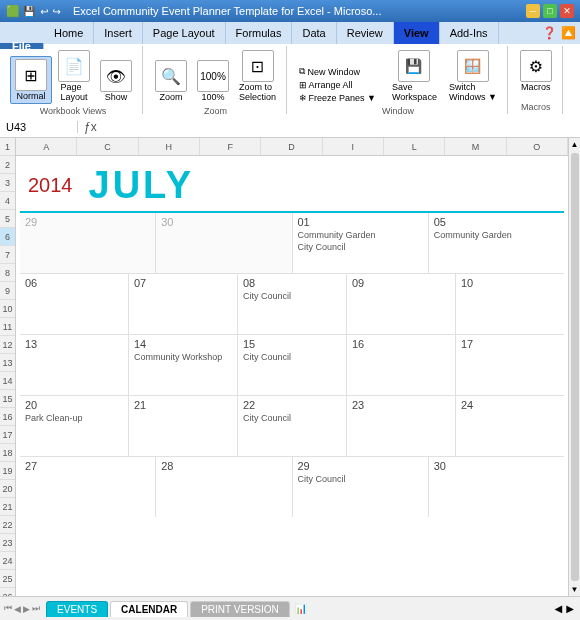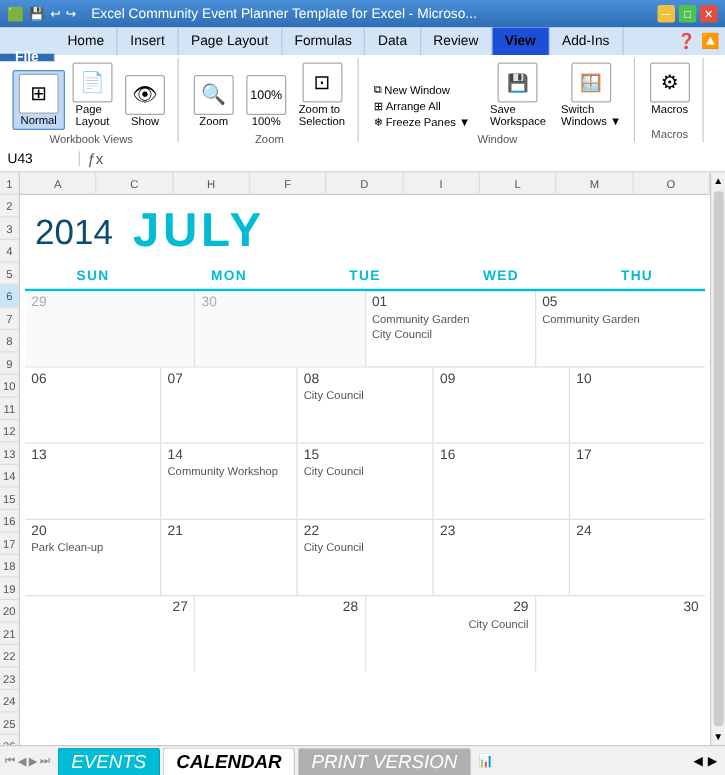--- a/index.html
+++ b/index.html
@@ -47,59 +47,59 @@
     .ribbon-btn-large .btn-icon { width: 32px; height: 32px; border: 1px solid #aaa; background: white; display: flex; align-items: center; justify-content: center; font-size: 16px; border-radius: 2px; }
     .ribbon-btn-small {
       display: flex; align-items: center; gap: 2px;
       padding: 1px 4px; cursor: pointer; border-radius: 2px; font-size: 9px;
     }
 
     .small-btns-col { display: flex; flex-direction: column; gap: 1px; }
 
     
     .formula-bar { display: flex; align-items: center; height: 22px; border-bottom: 1px solid #ccc; background: white; }
-    .cell-ref { width: 64px; border-right: 1px solid #ccc; padding: 0 6px; font-size: 11px; display: flex; align-items: center; }
+    .cell-ref { width: 78px; border-right: 1px solid #ccc; padding: 0 6px; font-size: 11px; display: flex; align-items: center; }
     .formula-icon { padding: 0 6px; font-size: 12px; color: #555; }
     .formula-input { flex: 1; font-size: 11px; padding: 0 4px; }
 
     
     .spreadsheet { display: flex; flex: 1; height: calc(620px - 22px - 22px - 72px - 22px - 24px); overflow: hidden; }
     .row-headers { width: 16px; background: #f1f1f1; border-right: 1px solid #ccc; flex-shrink: 0; }
     .row-header { height: 18px; border-bottom: 1px solid #ddd; font-size: 9px; color: #555; display: flex; align-items: center; justify-content: center; }
 
     
     .calendar-area { flex: 1; overflow: hidden; padding: 0; }
 
     
     .col-header-row { display: flex; background: #f1f1f1; border-bottom: 1px solid #ccc; height: 18px; }
     .col-header { border-right: 1px solid #ddd; font-size: 9px; color: #555; display: flex; align-items: center; justify-content: center; flex: 1; }
 
     
     .cal-content { background: white; }
     .cal-title-row { display: flex; align-items: center; padding: 8px 12px 4px; }
-    .cal-year { font-size: 28px; font-weight: 300; color: #0c4a6e; margin-right: 16px; }
+    .cal-year { font-size: 20px; font-weight: 300; color: #b91c1c; margin-right: 16px; }
     .cal-month { font-size: 38px; font-weight: 600; color: #00bcd4; letter-spacing: 3px; }
 
     .cal-days-header { display: flex; padding: 4px 0; margin: 0 4px; }
     .cal-day-label { flex: 1; text-align: center; font-weight: bold; font-size: 11px; color: #00bcd4; letter-spacing: 1px; }
 
     .cal-divider { height: 2px; background: #00bcd4; margin: 0 4px; }
 
     .cal-grid { margin: 0 4px; }
     .cal-week { display: flex; min-height: 60px; border-bottom: 1px solid #e0e0e0; }
     .cal-cell { flex: 1; border-right: 1px solid #e0e0e0; padding: 3px 5px; min-height: 60px; font-size: 11px; }
     .cal-cell:last-child { border-right: none; }
     .cal-cell-num { font-weight: normal; color: #444; font-size: 11px; display: block; margin-bottom: 2px; }
     .cal-event { font-size: 9px; color: #555; line-height: 1.3; }
     .cal-cell.outside { background: #fafafa; }
     .cal-cell.outside .cal-cell-num { color: #aaa; }
 
     
     .sheet-tabs { display: flex; align-items: center; height: 24px; background: #f1f1f1; border-top: 1px solid #ccc; padding-left: 4px; gap: 2px; }
-    .sheet-tab { padding: 2px 10px; font-size: 15px; border: 1px solid #ccc; border-bottom: none; cursor: pointer; border-radius: 3px 3px 0 0; background: #e8e8e8; font-style: italic; }
+    .sheet-tab { padding: 2px 10px; font-size: 10px; border: 1px solid #ccc; border-bottom: none; cursor: pointer; border-radius: 3px 3px 0 0; background: #e8e8e8; }
     .sheet-tab.active { background: white; color: #000; font-weight: bold; }
     .sheet-tab.teal { background: #00bcd4; color: white; border-color: #00a0b8; }
     .sheet-tab.gray { background: #b0b0b0; color: white; }
     .sheet-tab-spacer { flex: 1; }
   </style>
 </head>
 <body>
 
 <div class="title-bar">
   <div class="title-bar-left">
@@ -265,27 +265,20 @@
       <div class="col-header">O</div>
     </div>
 
     <div class="cal-content">
 
       <div class="cal-title-row">
         <span class="cal-year">2014</span>
         <span class="cal-month">JULY</span>
       </div>
 
-      <div class="cal-days-header">
-        <div class="cal-day-label">SUN</div>
-        <div class="cal-day-label">MON</div>
-        <div class="cal-day-label">TUE</div>
-        <div class="cal-day-label">WED</div>
-        <div class="cal-day-label">THU</div>
-      </div>
 
       <div class="cal-divider"></div>
 
       <div class="cal-grid">
 
         <div class="cal-week">
           <div class="cal-cell outside">
             <span class="cal-cell-num">29</span>
           </div>
           <div class="cal-cell outside">
@@ -354,21 +347,21 @@
             <div class="cal-event">City Council</div>
           </div>
           <div class="cal-cell">
             <span class="cal-cell-num">23</span>
           </div>
           <div class="cal-cell">
             <span class="cal-cell-num">24</span>
           </div>
         </div>
 
-        <div class="cal-week" style="border-bottom:none;text-align:right;">
+        <div class="cal-week" style="border-bottom:none;">
           <div class="cal-cell">
             <span class="cal-cell-num">27</span>
           </div>
           <div class="cal-cell">
             <span class="cal-cell-num">28</span>
           </div>
           <div class="cal-cell">
             <span class="cal-cell-num">29</span>
             <div class="cal-event">City Council</div>
           </div>

